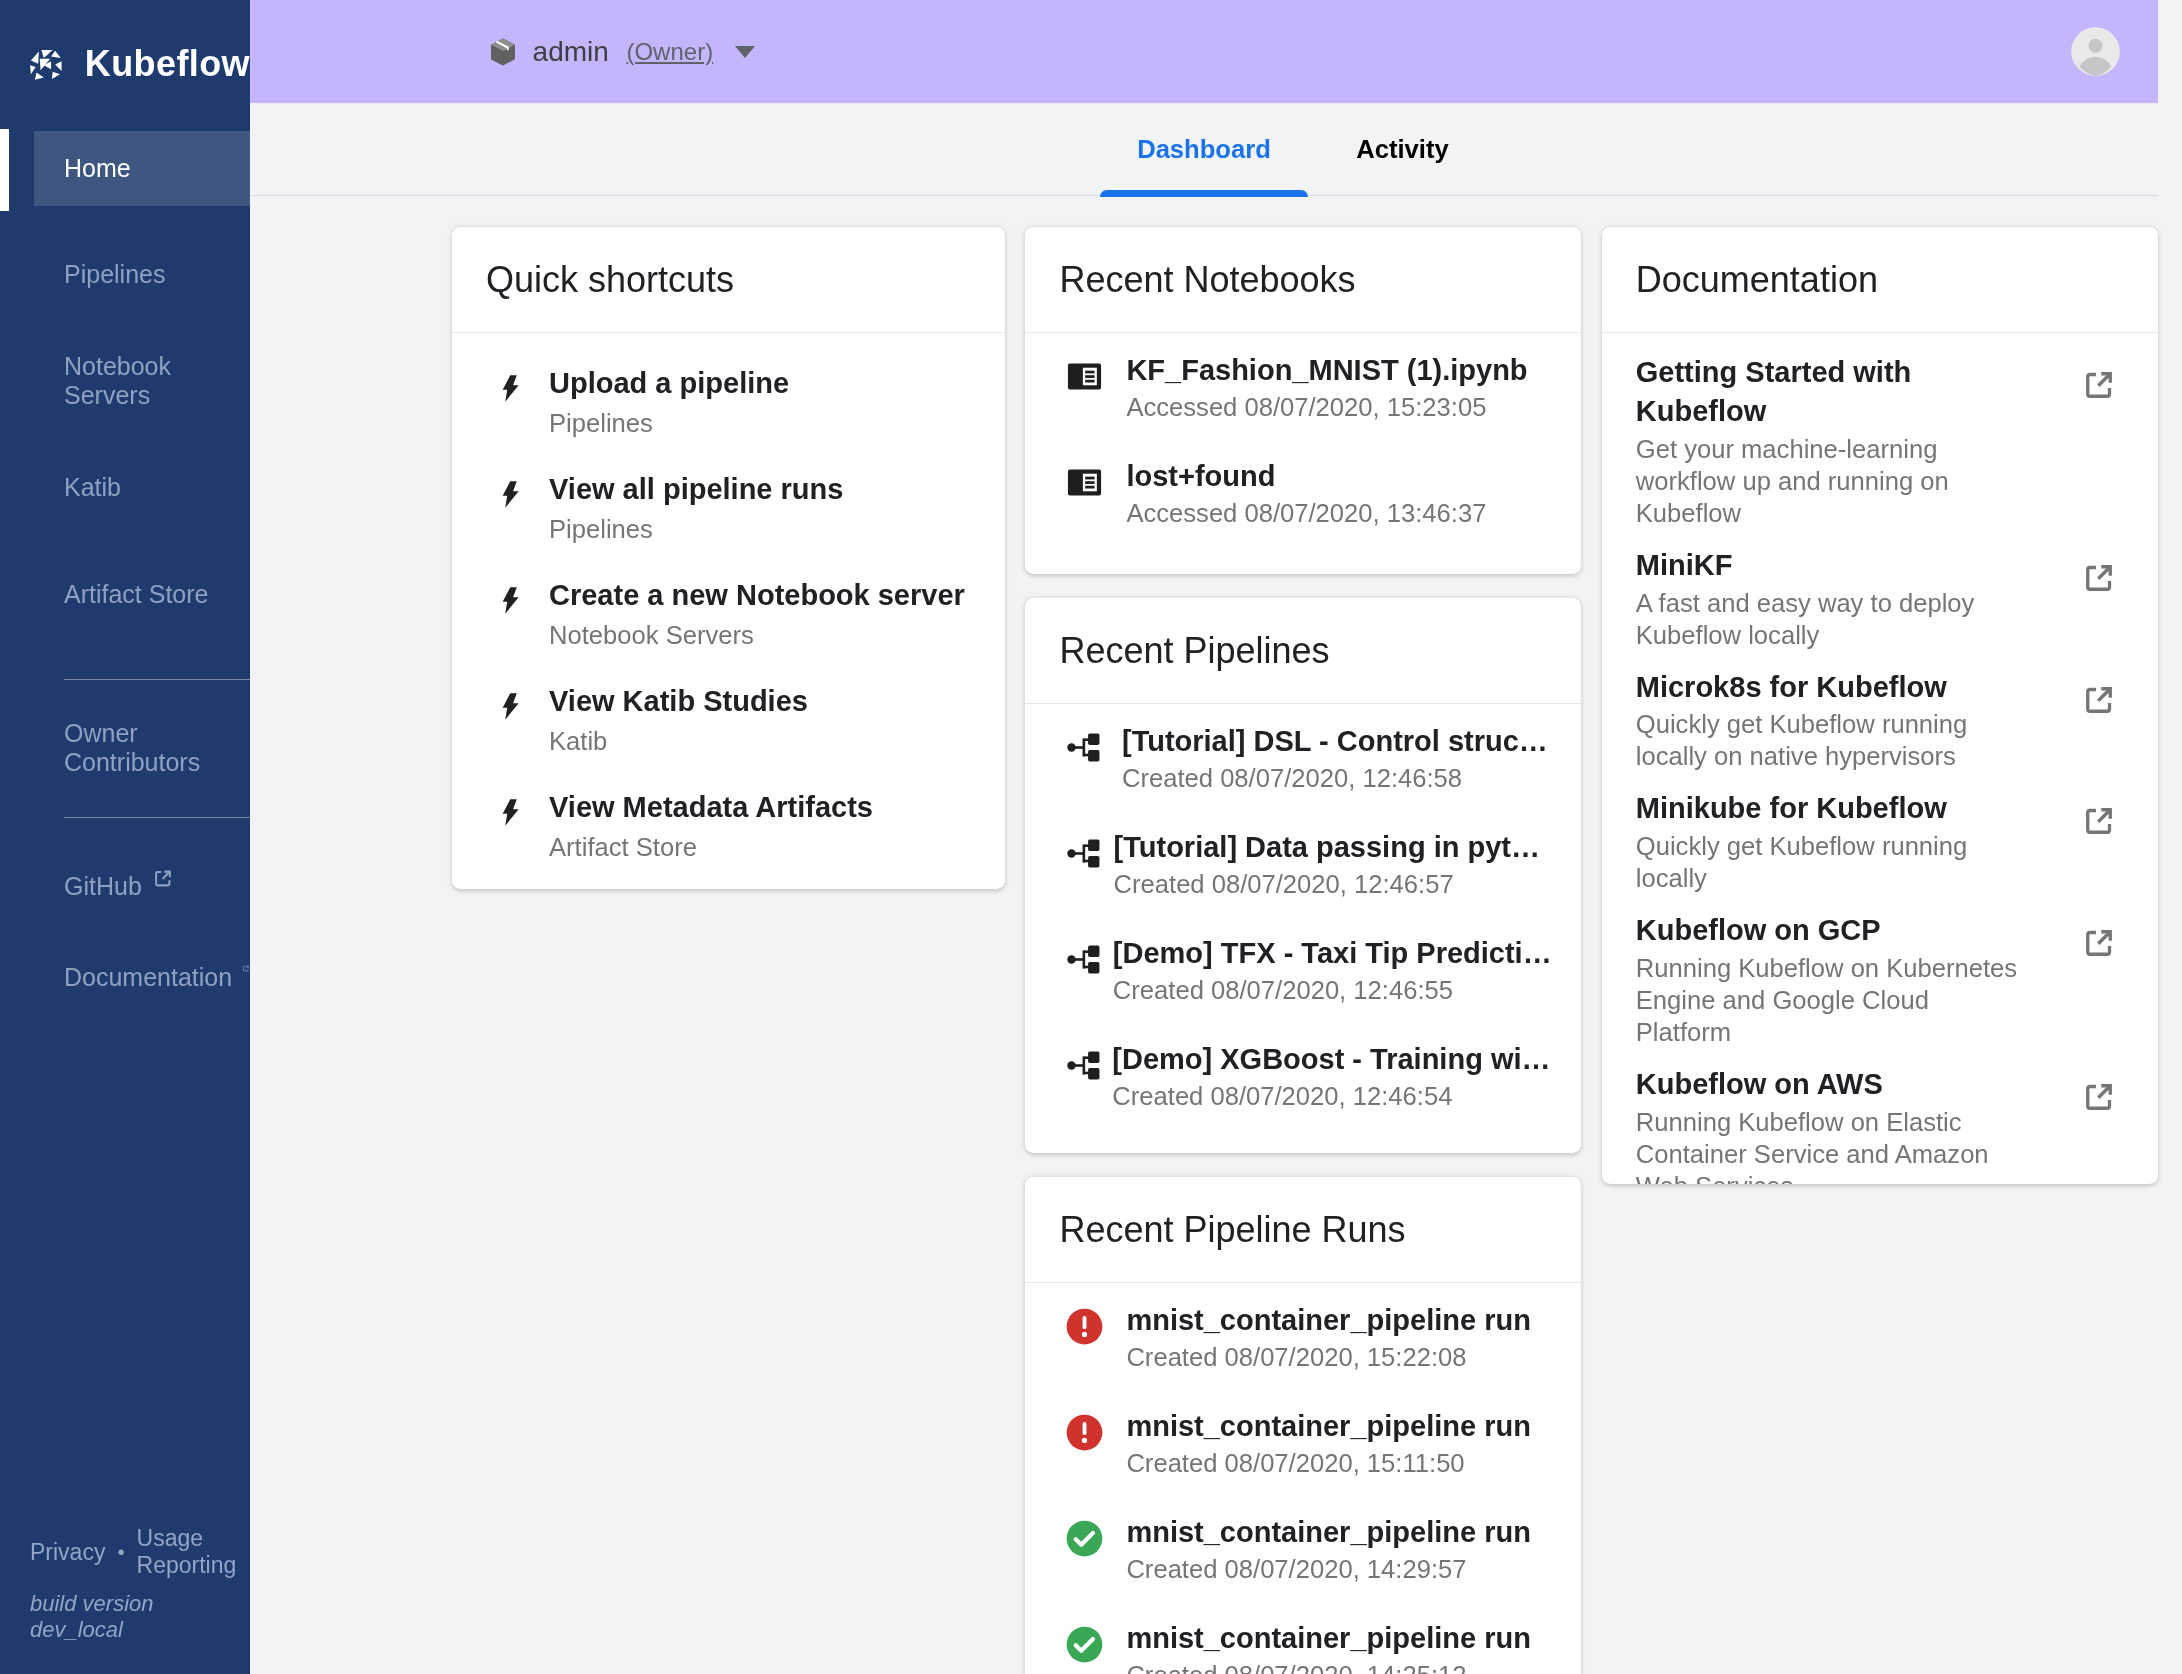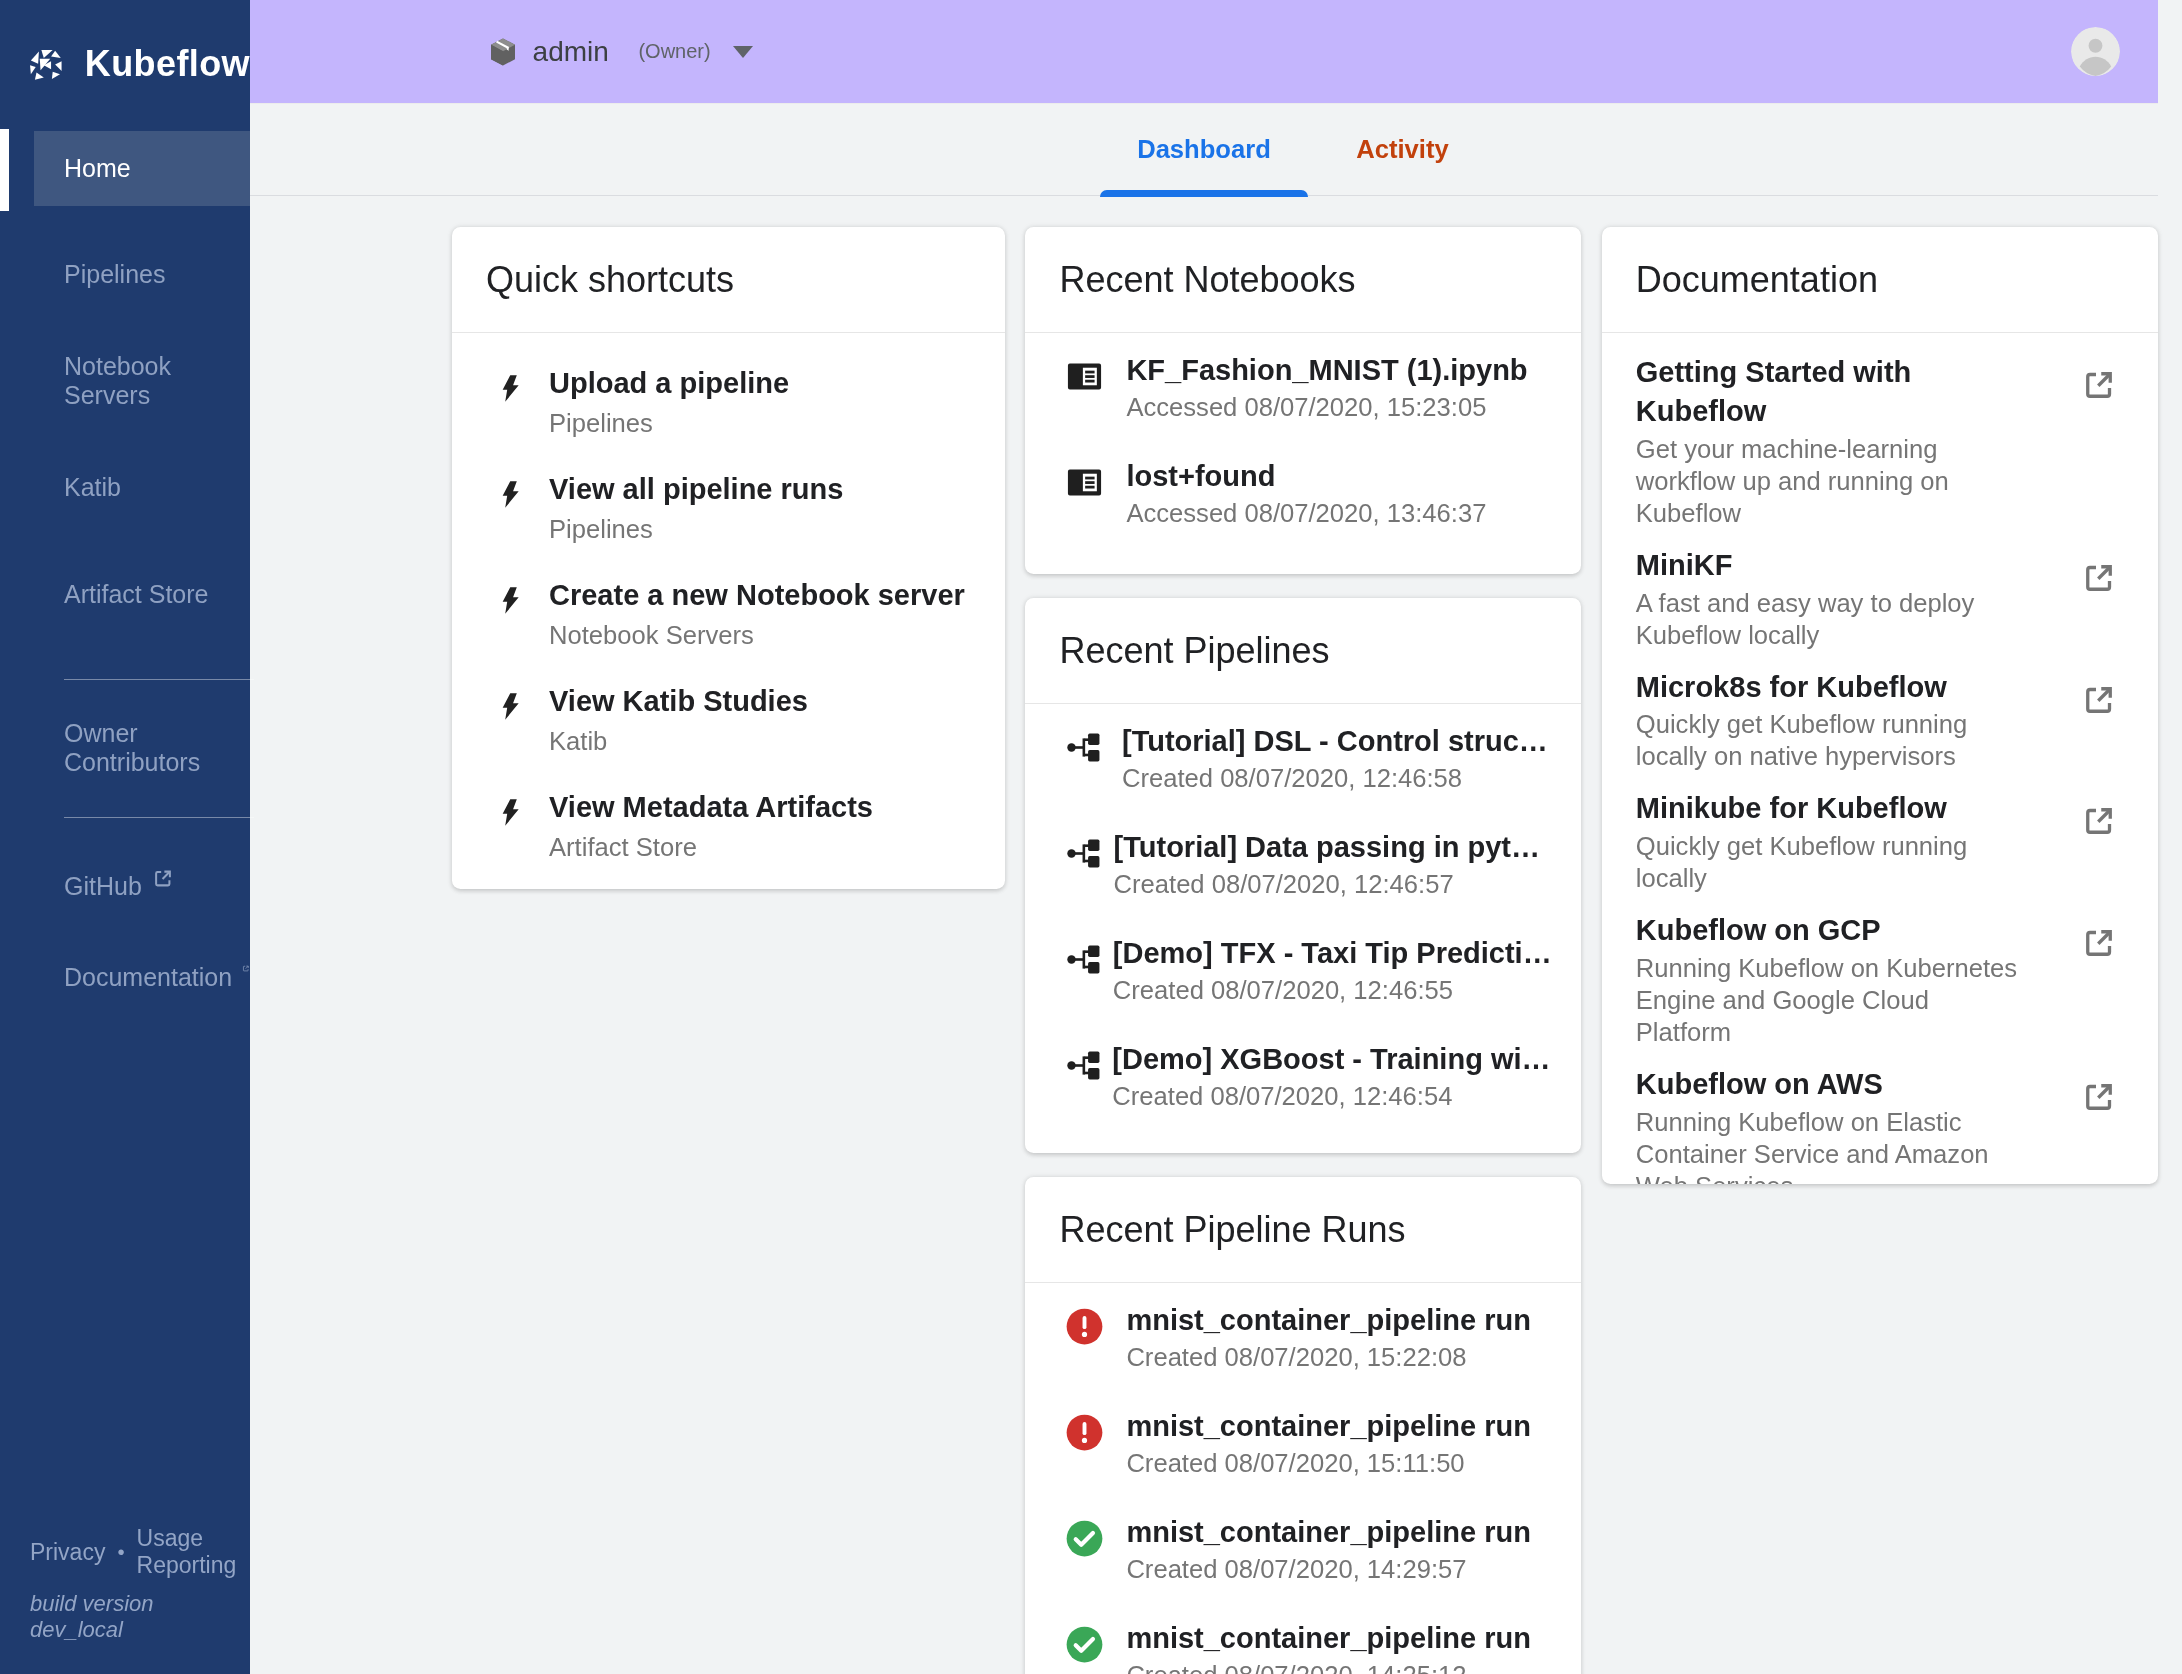--- a/index.html
+++ b/index.html
@@ -27,29 +27,29 @@
   .side-footer .dot { font-size:20.4px; }
   .side-footer .build { margin-top:12px; font-size:22px; font-style:italic; color:#93a5c6; }
 
   
   .main { flex:1; display:flex; flex-direction:column; height:100%; }
   .topbar { height:104px; min-height:104px; background:#c4b5fd; display:flex; align-items:center;
             padding-left:237px; border-bottom:0.9px solid #ececec; }
   .ns-select { display:flex; align-items:center; gap:13.6px; cursor:pointer; }
   .ns-ico { width:32px; height:32px; }
   .ns-name { font-size:28px; color:#3c4043; }
-  .ns-role { font-size:20px; color:#5f6368; margin-left:16px; }
+  .ns-role { font-size:24px; color:#5f6368; margin-left:4px;text-decoration:underline; }
   .caret { width:0; height:0; border-left:10.2px solid transparent; border-right:10.2px solid transparent;
            border-top:12.8px solid #5f6368; margin-left:8.5px; }
   .avatar { margin-left:auto; margin-right:38px; width:49px; height:49px; border-radius:50%; cursor:pointer; }
 
   .tabbar { height:92px; min-height:92px; background:#f1f3f4; border-bottom:1.7px solid #dadce0;
             display:flex; padding-left:850px; }
   .tab { height:100%; display:flex; align-items:center; justify-content:center;
-         font-size:25.6px; font-weight:bold; color:#c2410c; position:relative; cursor:pointer; }
+         font-size:25.6px; font-weight:bold; color:#000000; position:relative; cursor:pointer; }
   .tab-dashboard { width:208px; }
   .tab-activity { width:189px; }
   .tab.active { color:#1a73e8; }
   .tab.active::after { content:""; position:absolute; left:0; right:0; bottom:-1.7px; height:6.8px;
                        background:#1a73e8; border-radius:6.8px 6.8px 0 0; }
 
   .content { flex:1; display:flex; align-items:flex-start; gap:20.4px; padding:31px 0 0 202px; }
   .col { display:flex; flex-direction:column; }
   .col1 { width:553px; } .col2 { width:556px; } .col3 { width:556px; }
 

